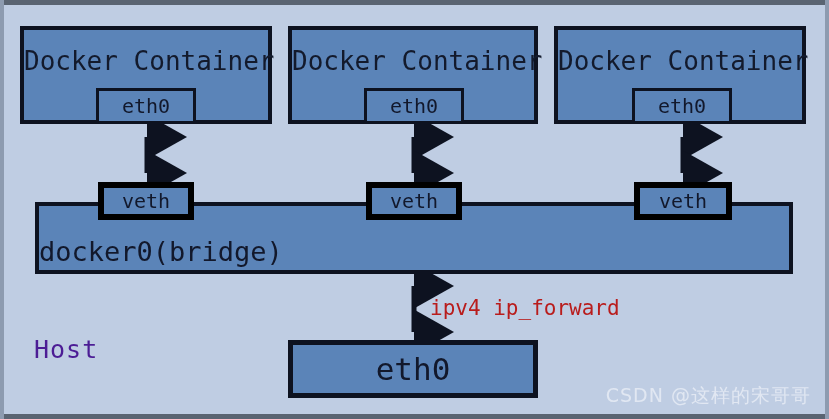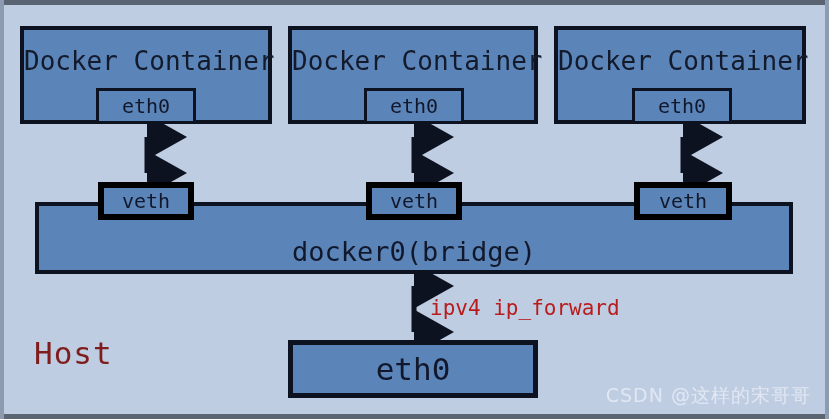--- a/index.html
+++ b/index.html
@@ -102,43 +102,42 @@
   .bridge-box {
     position: absolute;
     background: #5b84b8;
     border: 4px solid #0d1220;
     box-sizing: border-box;
     z-index: 2;
   }
   .bridge-label {
     position: absolute;
     width: 100%;
-    text-align: center;
     font-size: 27px;
     color: #12182b;
     top: 30px;
     left: 0;
   }
   .host-eth {
     position: absolute;
     background: #5b84b8;
     border: 5px solid #0d1220;
     box-sizing: border-box;
     display: flex;
     align-items: center;
     justify-content: center;
     font-size: 31px;
     color: #12182b;
   }
   .host-label {
     position: absolute;
     left: 34px;
     top: 335px;
-    font-size: 31px;
-    color: #7f1d1d;
+    font-size: 25px;
+    color: #4c1d95;
     letter-spacing: 1px;
   }
   .fwd-label {
     position: absolute;
     left: 430px;
     top: 296px;
     font-size: 21px;
     color: #b91c1c;
     white-space: nowrap;
   }

